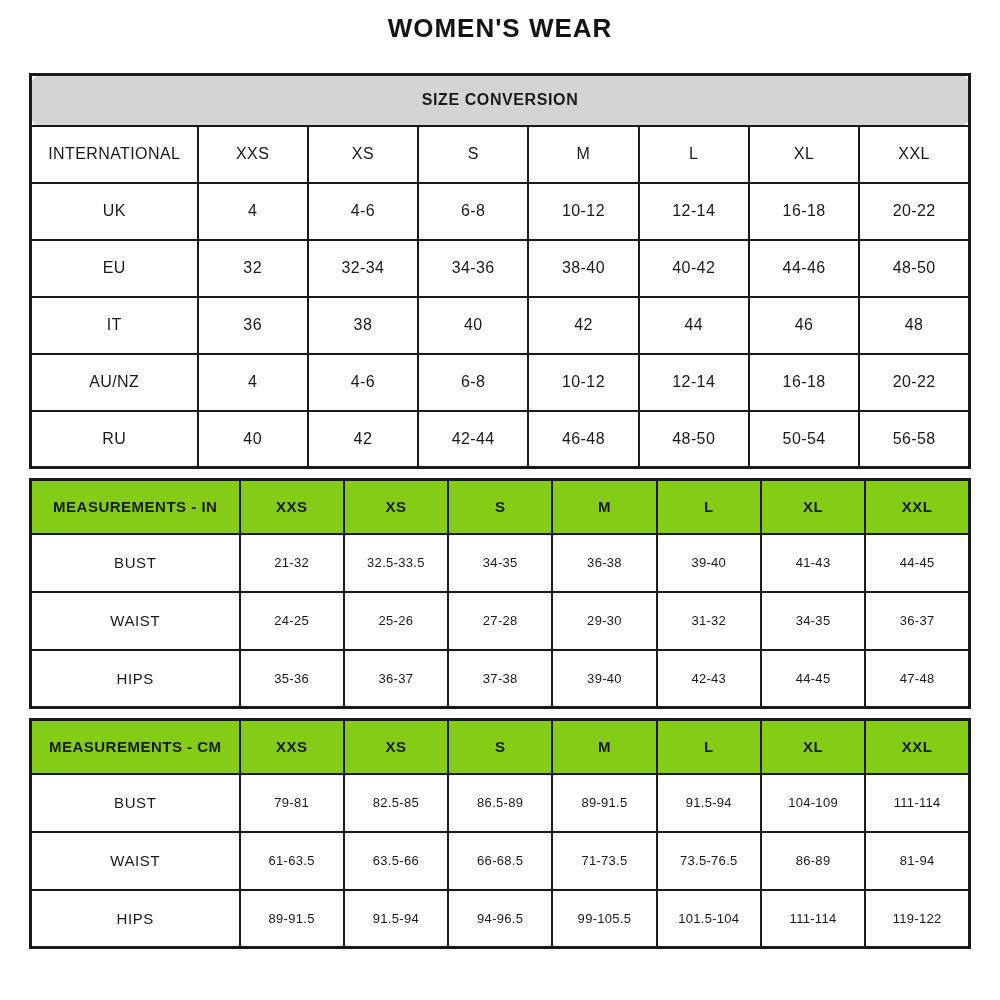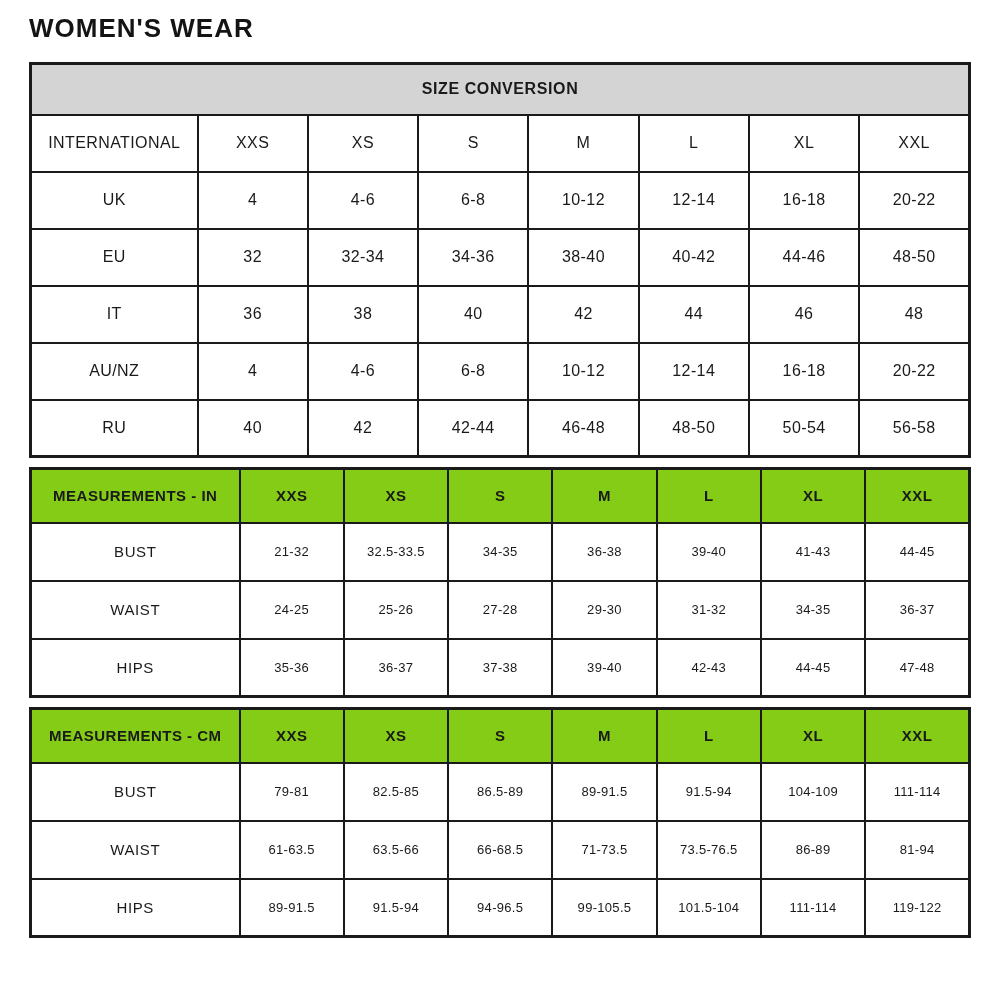--- a/index.html
+++ b/index.html
@@ -1,30 +1,30 @@
 <!DOCTYPE html>
 <html><head>
 <meta charset="utf-8">
 <style>
   * { box-sizing: border-box; margin: 0; padding: 0; }
   html, body { width: 1000px; background: #ffffff; }
   body { font-family: "Liberation Sans", sans-serif; color: #1a1a1a; }
   .page { width: 1000px; height: 1000px; padding: 13px 29px 0 29px; }
   .title {
-    text-align: left; font-size: 26px; font-weight: 700;
-    letter-spacing: 1px; margin-bottom: 18px; color: #141414;
+    text-align: center; font-size: 26px; font-weight: 700;
+    letter-spacing: 1px; margin-bottom: 29px; color: #141414;
   }
   table {
     width: 942px; border-collapse: collapse; table-layout: fixed;
     border: 3px solid #1a1a1a;
   }
   td { border: 2px solid #1a1a1a; text-align: center; vertical-align: middle; }
   
   .t1 td { height: 57px; font-size: 16px; letter-spacing: .4px; }
-  .t1 tr.banner td { height: 51px; background: #d4d4d4; font-weight: 700; font-size: 16px; letter-spacing: .6px; }
+  .t1 tr.banner td { height: 51px; background: #d4d4d4; font-weight: 700; font-size: 16px; letter-spacing: .6px; border-radius: 10px; }
   .t1 col.c-label { width: 167px; }
   
   .m-table { margin-top: 9px; }
   .m-table col.c-label { width: 209px; }
   .m-table td { height: 58px; font-size: 13px; letter-spacing: .3px; }
   .m-table tr.head td { height: 54px; background: #84cc16; font-weight: 700; font-size: 15px; letter-spacing: .5px; }
   .m-table td.rowlabel { font-size: 15px; letter-spacing: .6px; }
   .gap10 { }
 </style>
 </head>

